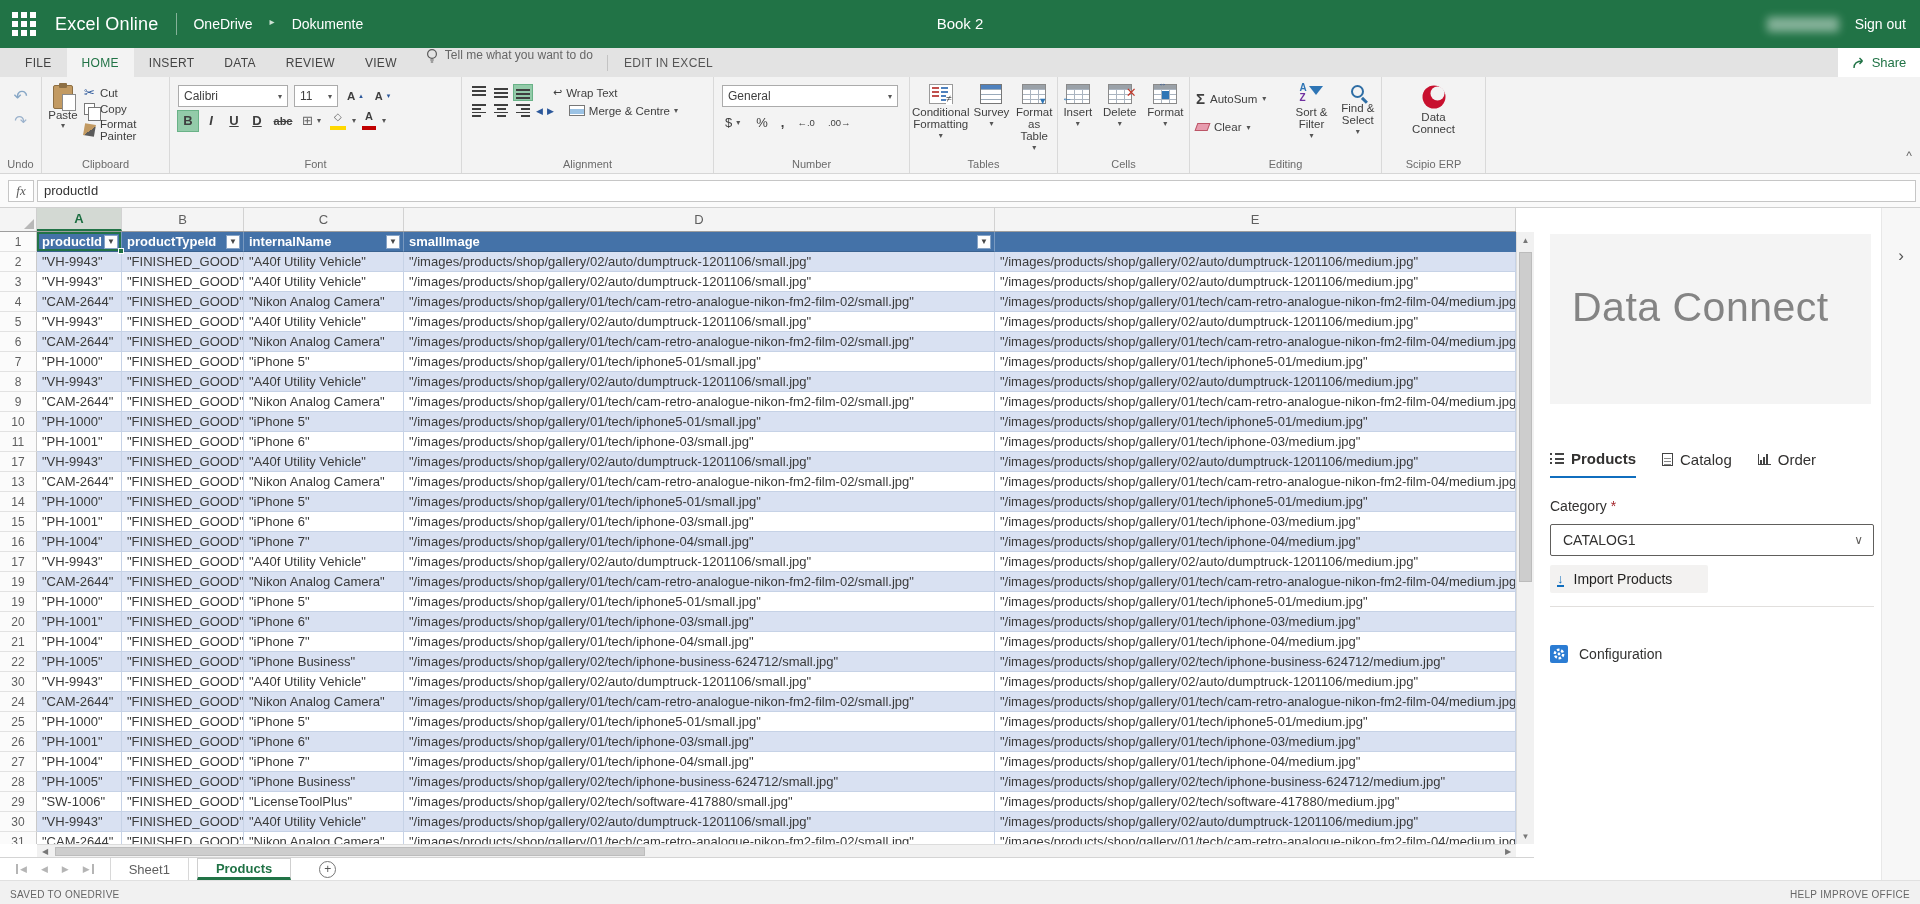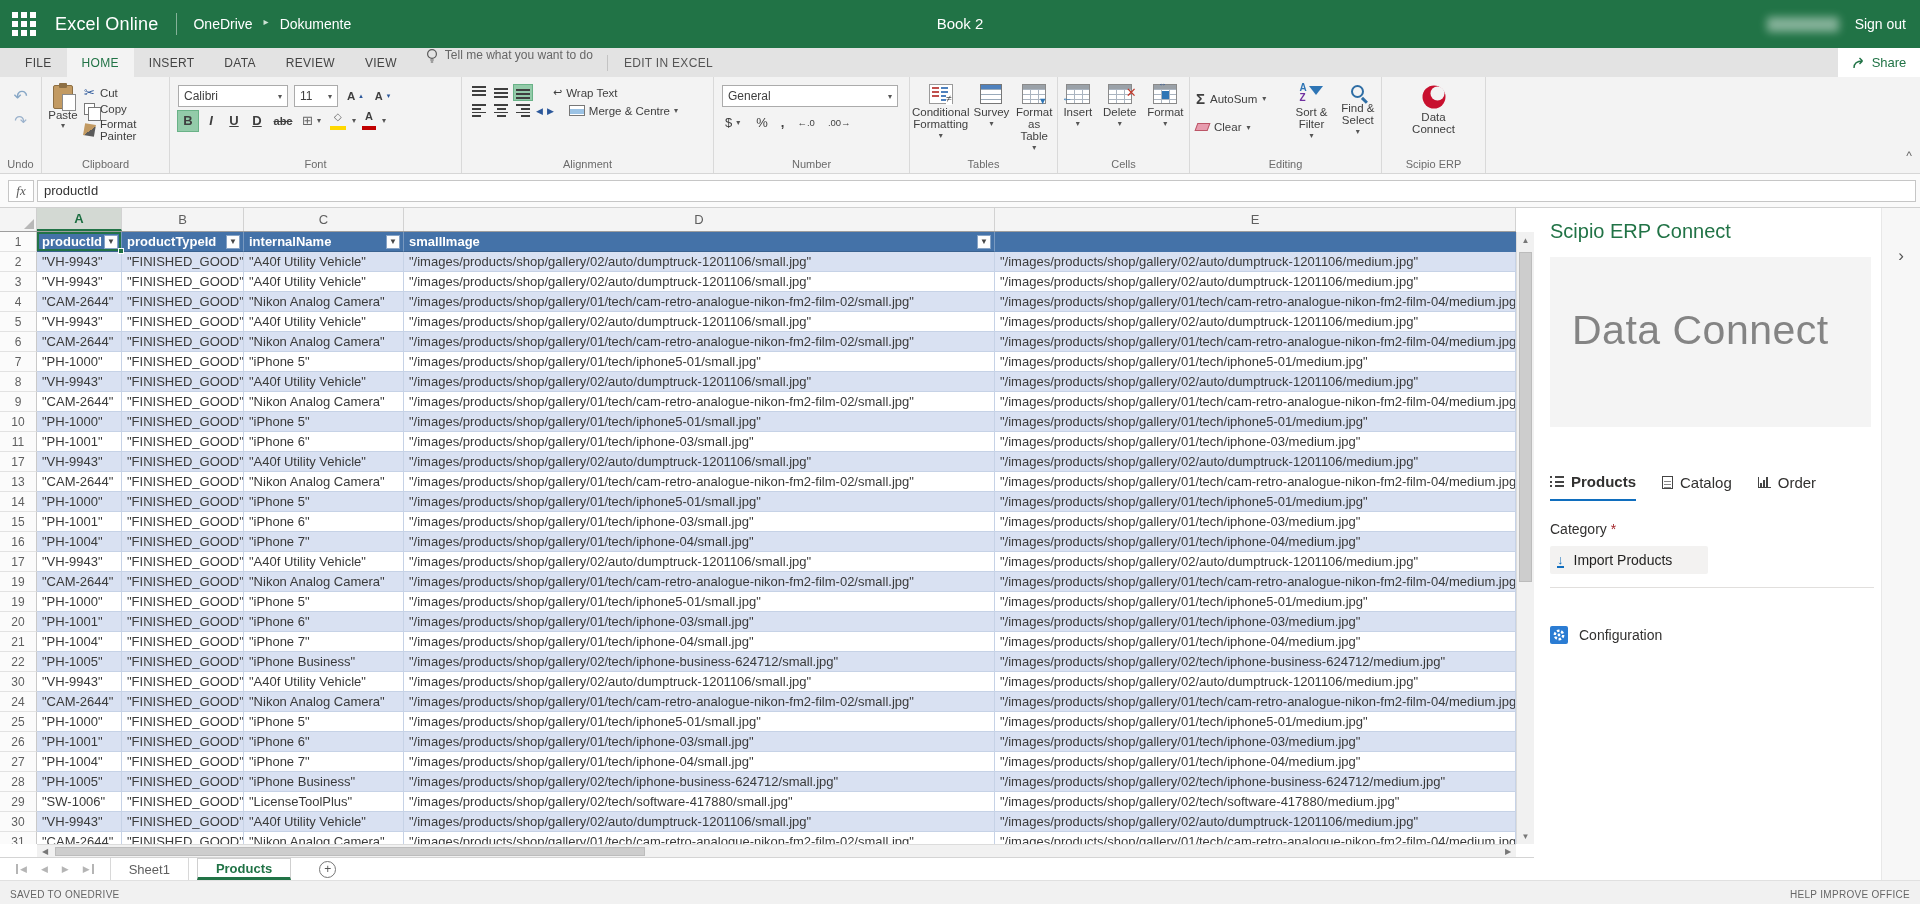--- a/index.html
+++ b/index.html
@@ -4,21 +4,21 @@
 <style>
   * { box-sizing: border-box; margin: 0; padding: 0; }
   html,body { width:1920px; height:904px; overflow:hidden; font-family:"Liberation Sans","DejaVu Sans",sans-serif; background:#fff; position:relative; }
 
   
   .topbar { position:absolute; left:0; top:0; width:1920px; height:48px; background:#217346; color:#fff; display:flex; align-items:center; }
   .waffle { width:26px; height:26px; margin-left:11px; display:grid; grid-template-columns:repeat(3,6px); grid-template-rows:repeat(3,6px); gap:3px; align-content:center; justify-content:center; cursor:pointer; }
   .waffle span { background:#fff; width:6px; height:6px; }
   .app-title { font-size:18px; margin-left:18px; letter-spacing:.2px; }
   .topdiv { width:1px; height:22px; background:rgba(255,255,255,.45); margin:0 16px 0 18px; }
-  .crumb { font-size:14px; display:flex; align-items:flex-start; gap:11px; }
+  .crumb { font-size:14px; display:flex; align-items:flex-start; gap:17px; }
   .crumb .arr { font-size:10px; color:#cfe3d6; }
   .book-title { position:absolute; left:50%; top:0; transform:translateX(-50%); line-height:48px; font-size:15px; }
   .top-right { position:absolute; right:14px; top:0; height:48px; display:flex; align-items:center; gap:16px; }
   .redacted { width:72px; height:15px; background:rgba(255,255,255,.45); border-radius:2px; filter:blur(4px); }
   .signout { font-size:14px; cursor:pointer; }
 
   
   .tabrow { position:absolute; left:0; top:48px; width:1920px; height:29px; background:#e3e3e3; display:flex; align-items:stretch; font-size:12px; color:#444; }
   .rtab { padding:0 15px; display:flex; align-items:center; letter-spacing:.3px; cursor:pointer; }
   .rtab.active { background:#f3f3f3; color:#217346; }
@@ -752,21 +752,20 @@
   <div class="sheettab active">Products</div>
   <div class="addsheet">+</div>
 </div>
 
 <div class="statusbar">
   <span class="l">SAVED TO ONEDRIVE</span>
   <span class="r">HELP IMPROVE OFFICE</span>
 </div>
 
 <div class="pane">
-  <div class="pane-title">Scipio ERP Connect</div>
   <div class="logo-card">
     <div class="subtitle">Data Connect</div>
   </div>
   <div class="pane-tabs">
     <div class="ptab active">
       <span class="list-i">
           <i></i>
           <i></i>
           <i></i>
         </span>
@@ -780,20 +779,24 @@
       <span class="chart-i">
           <i style="height:4px"></i>
           <i style="height:7px"></i>
           <i style="height:10px"></i>
         </span>
       <span>Order</span>
     </div>
   </div>
   <div class="cat-label">
     <span>Category</span> <span class="req">*</span>
+  </div>
+  <div class="pane-select">
+    <span>CATALOG1</span>
+    <span class="chev">∨</span>
   </div>
   <div class="import-btn">
     <span class="imp-i">↓</span>
     <span>Import Products</span>
   </div>
   <div class="pane-div"></div>
   <div class="config-row">
     <svg width="18" height="18" viewBox="0 0 18 18">
         <rect width="18" height="18" rx="2" fill="#2b7cd3"></rect>
         <circle cx="9" cy="9" r="4.2" fill="none" stroke="#fff" stroke-width="2.4" stroke-dasharray="2.6 1.7"></circle>

